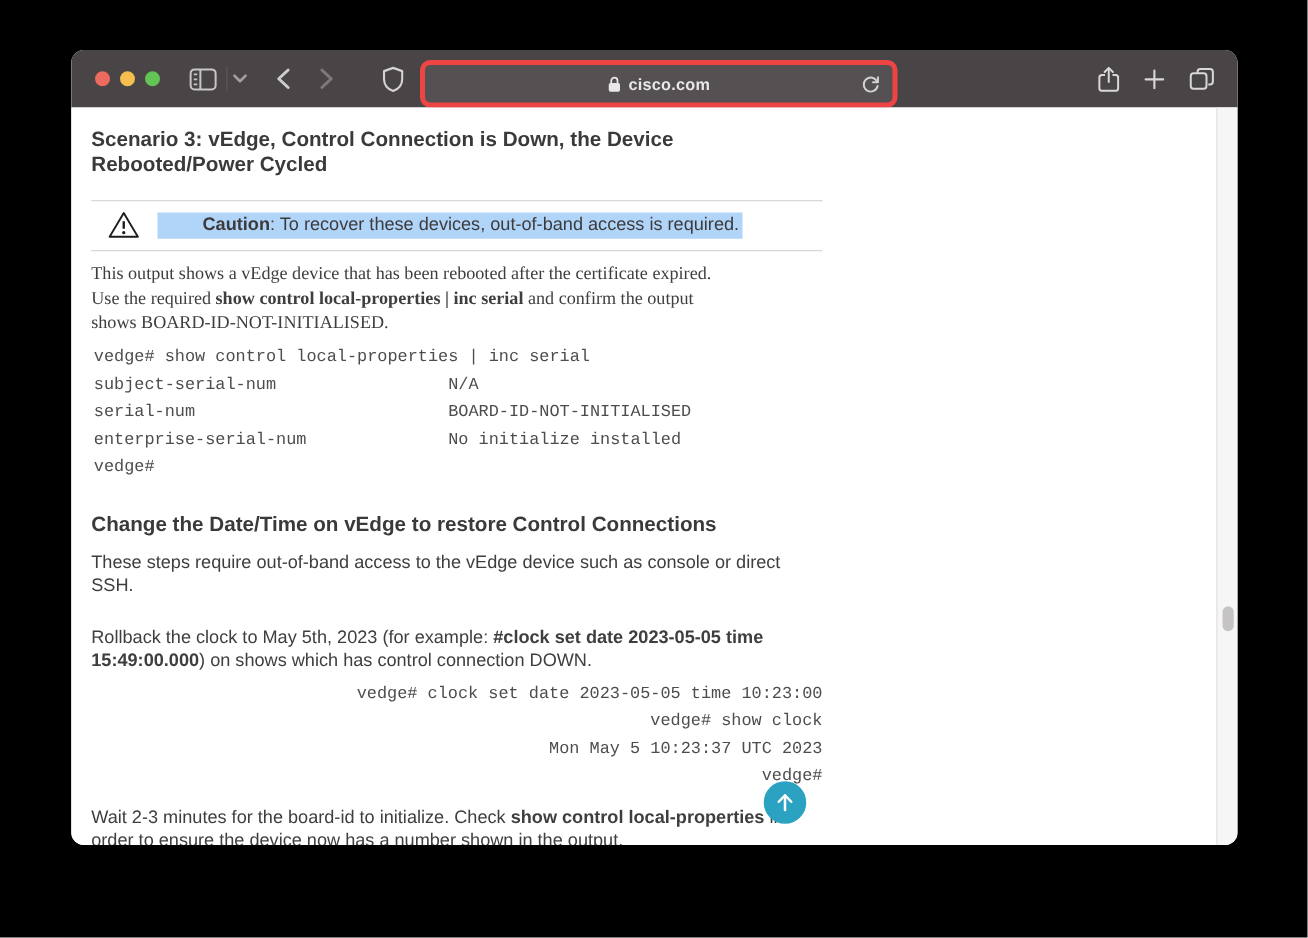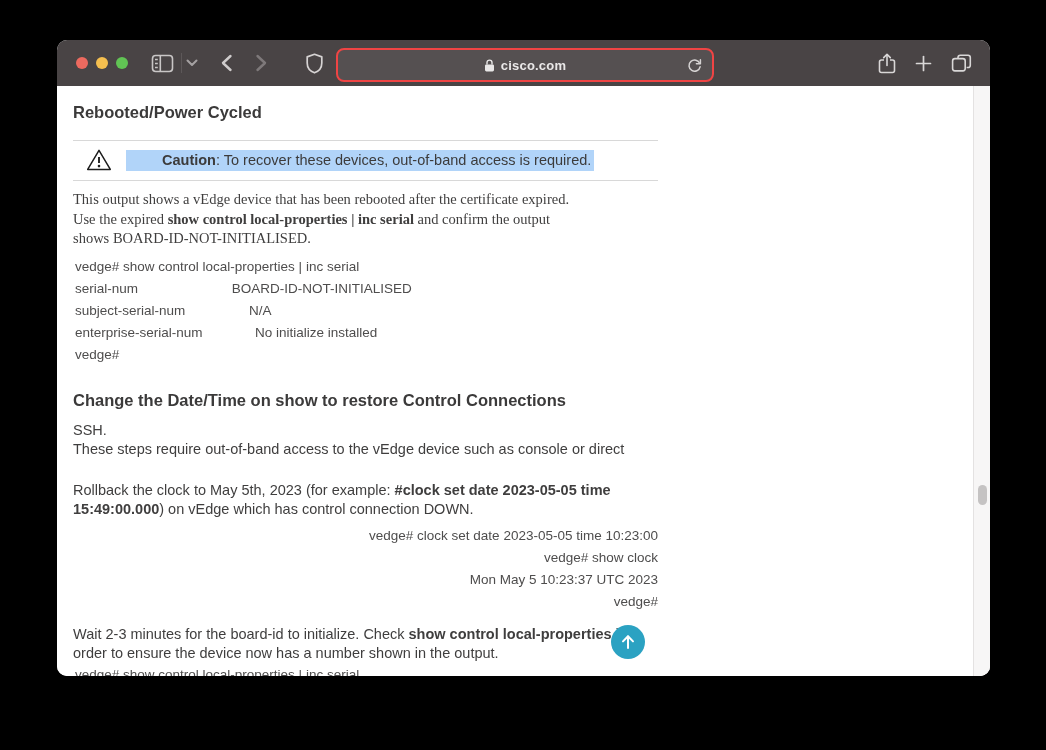--- a/index.html
+++ b/index.html
@@ -7,37 +7,37 @@
        font-family:"Liberation Sans",sans-serif;}
   .window{position:absolute;left:57px;top:40px;width:933px;height:636px;border-radius:10px;
           overflow:hidden;background:#fff;box-shadow:0 18px 50px rgba(0,0,0,.65);}
   
   .toolbar{position:relative;height:46px;background:#494445;}
   .lights{position:absolute;left:19px;top:17px;display:flex;gap:8px;}
   .light{width:12px;height:12px;border-radius:50%;}
   .tbtn{position:absolute;top:0;height:46px;display:flex;align-items:center;justify-content:center;}
   .sep{position:absolute;left:124px;top:13px;width:1px;height:20px;background:#5d5859;}
   .addressbar{position:absolute;left:279px;top:8px;width:374px;height:30px;background:#555051;
-              border:2px solid #ef4444;border-radius:8px;display:flex;align-items:center;justify-content:center;}
+              border:4px solid #ef4444;border-radius:8px;display:flex;align-items:center;justify-content:center;}
   .url{color:#eae8e8;font-size:13px;font-weight:600;display:flex;align-items:center;gap:6px;letter-spacing:.2px;}
   .reload{position:absolute;right:7px;top:4px;width:22px;height:22px;display:flex;align-items:center;justify-content:center;}
   .rightbtns{position:absolute;right:18px;top:0;height:46px;display:flex;align-items:center;gap:19px;}
   
   .content{position:relative;height:590px;background:#fff;overflow:hidden;}
   .scrolltrack{position:absolute;right:0;top:0;width:16px;height:100%;background:#f7f6f6;border-left:1px solid #e4e2e2;}
   .scrollthumb{position:absolute;right:3px;top:399px;width:9px;height:20px;border-radius:5px;background:#c5c3c3;}
   .article{margin-left:16px;width:585px;color:#3f3e3e;}
   .heading{font-weight:700;font-size:16.5px;line-height:20px;color:#3b3a3a;}
   .hline,.pline{white-space:nowrap;}
   .hr{height:1px;background:#d8d8d8;}
   .caution{display:flex;align-items:center;gap:14px;padding:7px 0 8px 13px;}
   .hl{font-size:14.5px;line-height:19px;padding:1px 3px;color:#3c3b3b;}
   .para{font-size:14.5px;line-height:19.5px;}
   .b{font-weight:700;}
-  .code{font-family:Liberation Sans, sans-serif;font-size:13.5px;line-height:22px;color:#4e4d4d;margin-left:2px;}
+  .code{font-family:Liberation Mono, monospace;font-size:13.5px;line-height:22px;color:#4e4d4d;margin-left:2px;}
   .cline{white-space:pre;}
   
   .b0{margin-top:16px;}.b1{margin-top:18px;}.b3{margin-top:0;}
   .b4{margin-top:9px;font-family:Liberation Serif, serif;}.b5{margin-top:7px;}
   .b6{margin-top:24px;line-height:21px;}
   .b7{margin-top:10px;}.b8{margin-top:21px;}.b9{margin-top:5px;text-align:right;}
   .b10{margin-top:12px;}.b11{margin-top:0;}
   .scrolltop{position:absolute;left:554px;top:539px;width:34px;height:34px;border-radius:50%;
              display:flex;align-items:center;justify-content:center;border:none;cursor:pointer;}
 </style>
@@ -121,54 +121,55 @@
           <path d="M7 5.5 V4.5 A2.3 2.3 0 0 1 9.3 2.2 H17 A2.3 2.3 0 0 1 19.3 4.5 V12.2 A2.3 2.3 0 0 1 17 14.5 H15.6" fill="none" stroke="#d9d7d7" stroke-width="1.6" stroke-linejoin="round"></path>
           <rect x="1.6" y="5.6" width="12.6" height="12.3" rx="2.3" fill="none" stroke="#d9d7d7" stroke-width="1.6"></rect>
         </svg>
       </div>
     </div>
   </div>
 
   <div class="content">
     <div class="article">
         <div class="b0 heading">
+          <div class="hline">Scenario 3: vEdge, Control Connection is Down, the Device</div>
           <div class="hline">Rebooted/Power Cycled</div>
         </div>
         <div class="b1 hr"></div>
         <div class="b2 caution">
           <svg width="26" height="24" viewBox="0 0 26 24">
             <path d="M13 2.4 L24.3 21.4 H1.7 Z" fill="none" stroke="#1d1d1d" stroke-width="1.5" stroke-linejoin="round"></path>
             <line x1="13" y1="9" x2="13" y2="15" stroke="#1d1d1d" stroke-width="1.9"></line>
             <circle cx="13" cy="18.1" r="1.3" fill="#1d1d1d"></circle>
           </svg>
           <span class="hl" style="background: rgb(177, 212, 249); padding-left: 36px;"><span class="b">Caution</span><span>: To recover these devices, out-of-band access is required.</span></span>
         </div>
         <div class="b3 hr"></div>
         <div class="b4 para">
           <div class="pline"><span>This output shows a vEdge device that has been rebooted after the certificate expired.</span></div>
-          <div class="pline"><span>Use the expired </span><span class="b">show control local-properties | inc serial</span><span>  and confirm the output</span></div>
+          <div class="pline"><span>Use the required </span><span class="b">show control local-properties | inc serial</span><span>  and confirm the output</span></div>
           <div class="pline"><span>shows BOARD-ID-NOT-INITIALISED.</span></div>
         </div>
         <div class="b5 code">
           <div class="cline">vedge# show control local-properties | inc serial</div>
+          <div class="cline">subject-serial-num                 N/A</div>
           <div class="cline">serial-num                         BOARD-ID-NOT-INITIALISED</div>
-          <div class="cline">subject-serial-num                 N/A</div>
           <div class="cline">enterprise-serial-num              No initialize installed</div>
           <div class="cline">vedge#</div>
         </div>
         <div class="b6 heading">
-          <div class="hline">Change the Date/Time on show to restore Control Connections</div>
+          <div class="hline">Change the Date/Time on vEdge to restore Control Connections</div>
         </div>
         <div class="b7 para">
+          <div class="pline"><span>These steps require out-of-band access to the vEdge device such as console or direct</span></div>
           <div class="pline"><span>SSH.</span></div>
-          <div class="pline"><span>These steps require out-of-band access to the vEdge device such as console or direct</span></div>
         </div>
         <div class="b8 para">
           <div class="pline"><span>Rollback the clock to May 5th, 2023 (for example: </span><span class="b">#clock set date 2023-05-05 time</span></div>
-          <div class="pline"><span class="b">15:49:00.000</span><span>) on vEdge which has control connection DOWN.</span></div>
+          <div class="pline"><span class="b">15:49:00.000</span><span>) on shows which has control connection DOWN.</span></div>
         </div>
         <div class="b9 code">
           <div class="cline">vedge# clock set date 2023-05-05 time 10:23:00</div>
           <div class="cline">vedge# show clock</div>
           <div class="cline">Mon May 5 10:23:37 UTC 2023</div>
           <div class="cline">vedge#</div>
         </div>
         <div class="b10 para">
           <div class="pline"><span>Wait 2-3 minutes for the board-id to initialize. Check </span><span class="b">show control local-properties</span><span> in</span></div>
           <div class="pline"><span>order to ensure the device now has a number shown in the output.</span></div>

